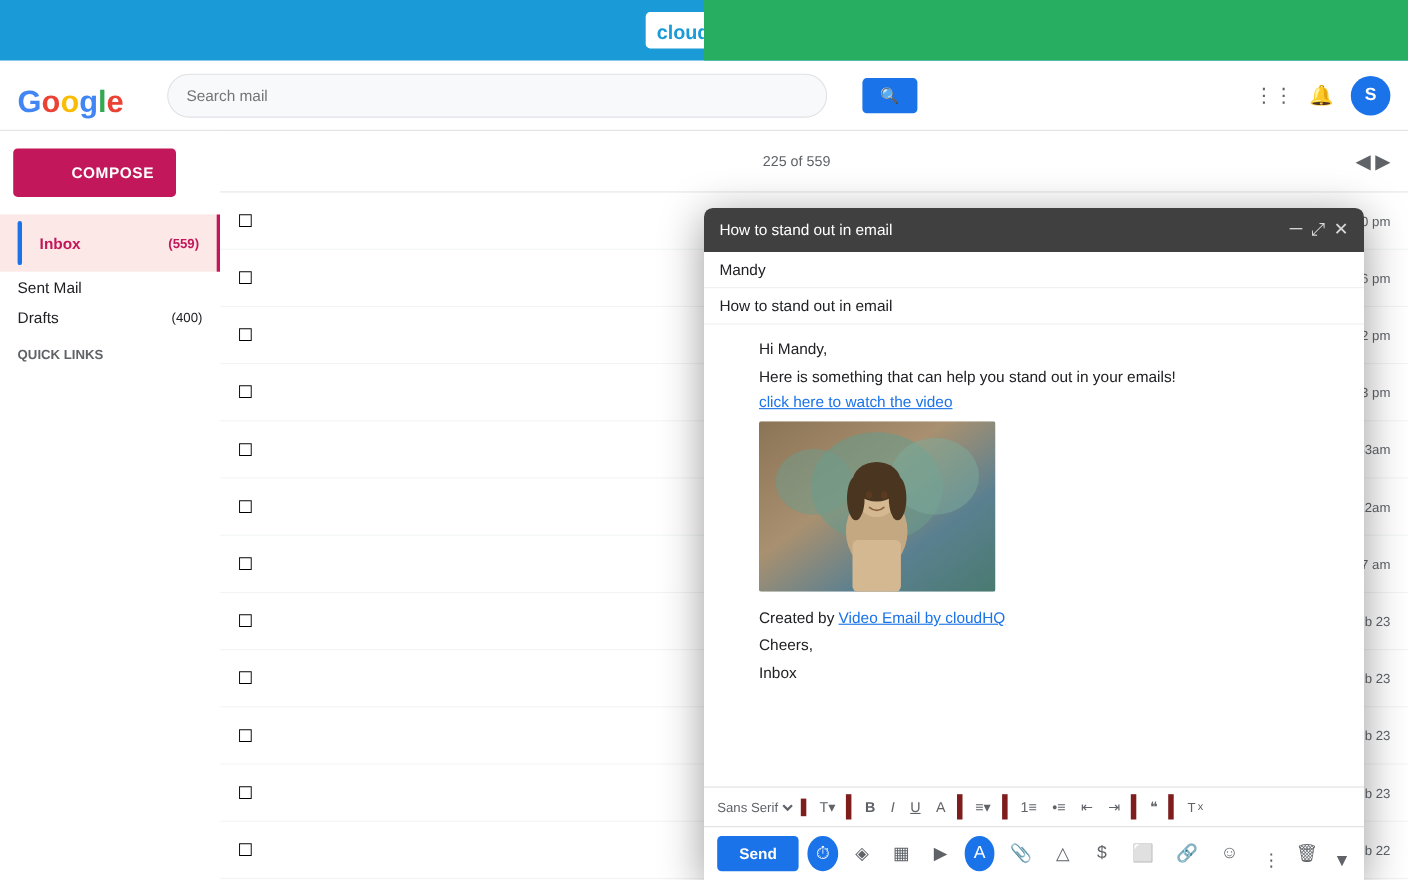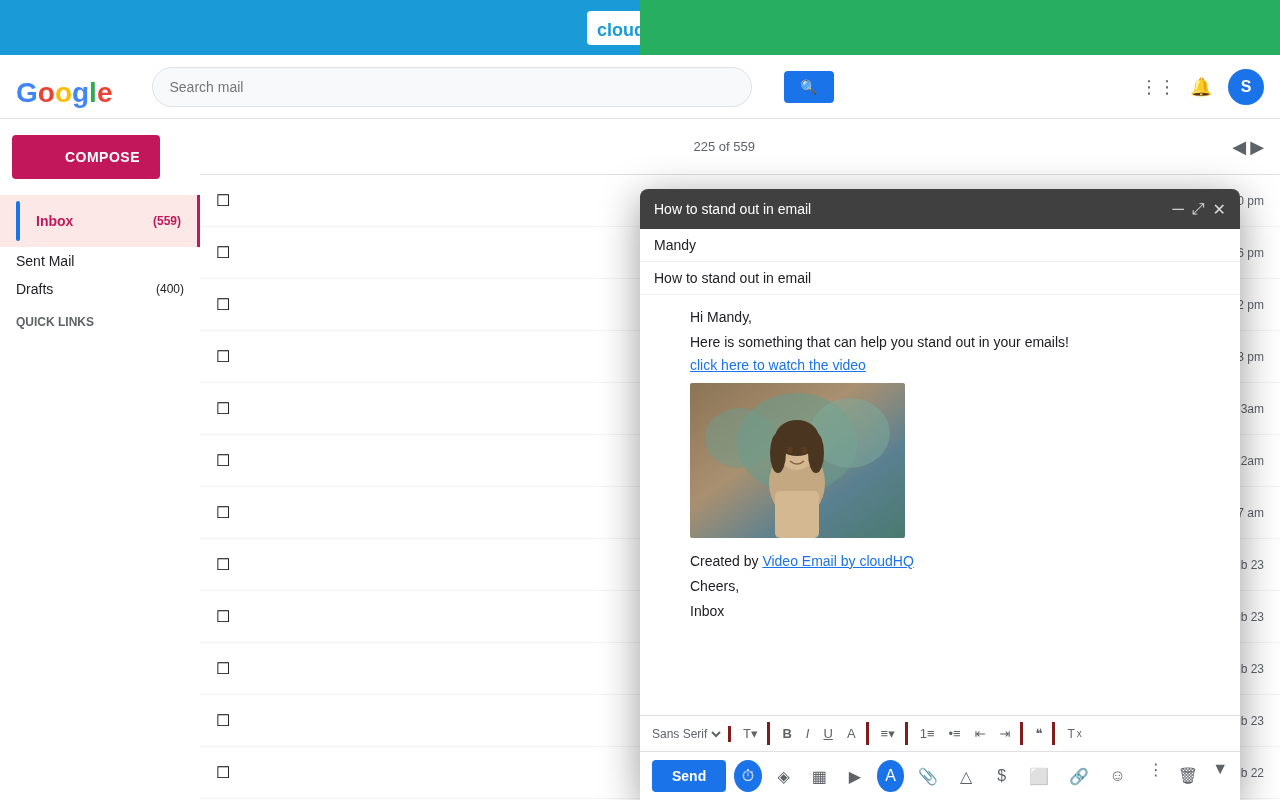--- a/index.html
+++ b/index.html
@@ -306,42 +306,42 @@
       display: flex;
       align-items: center;
       gap: 4px;
       flex-wrap: wrap;
       flex-shrink: 0;
     }
     .toolbar-group {
       display: flex;
       align-items: center;
       gap: 2px;
-      border-right: 3px solid #7f1d1d;
+      border-right: 5px solid #7f1d1d;
       padding-right: 4px;
       margin-right: 2px;
     }
     .toolbar-group:last-child { border-right: none; }
     .toolbar-btn {
       padding: 4px 6px;
       border: none;
       background: transparent;
       cursor: pointer;
       border-radius: 3px;
       font-size: 13px;
       color: #5f6368;
       display: flex;
       align-items: center;
       gap: 2px;
     }
 
     .compose-bottom-bar {
       padding: 8px 12px;
       display: flex;
-      align-items: flex-start;
+      align-items: flex-end;
       gap: 8px;
       border-top: 1px solid #e0e0e0;
       flex-shrink: 0;
     }
     .send-btn {
       background: #1a73e8;
       color: white;
       border: none;
       padding: 8px 20px;
       border-radius: 4px;

